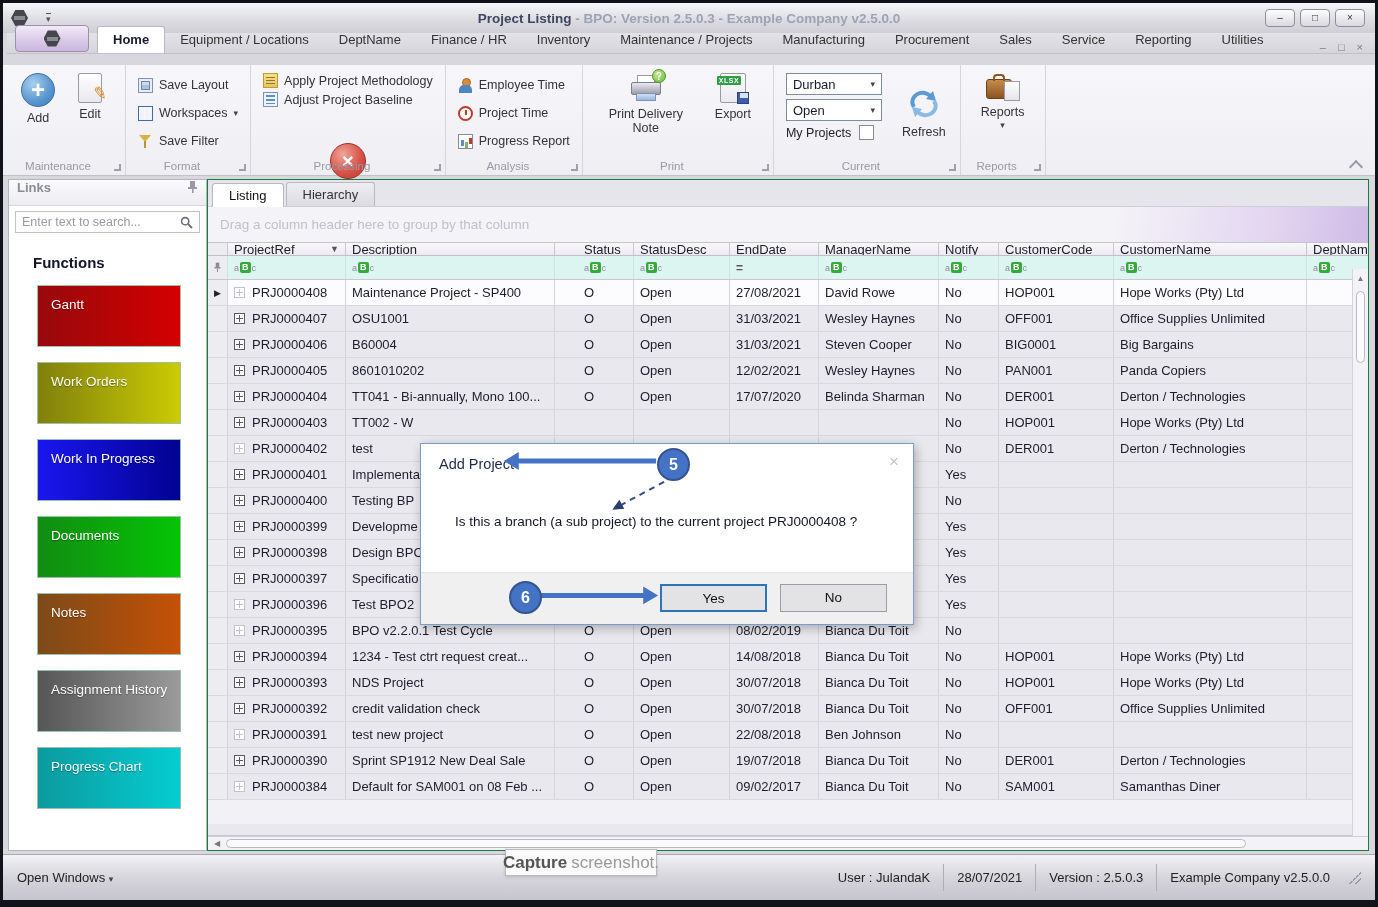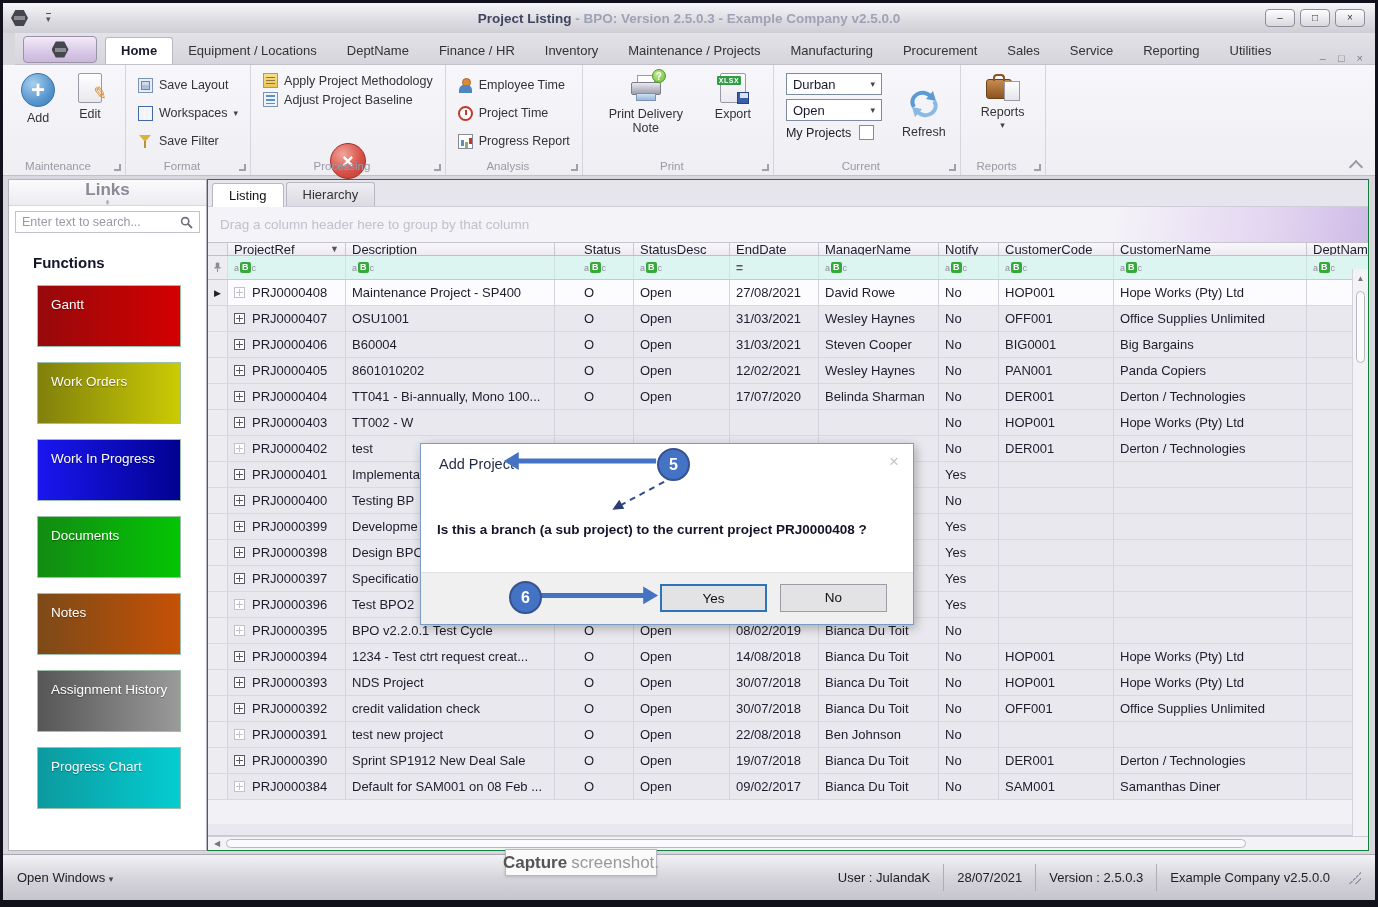--- a/index.html
+++ b/index.html
@@ -15,21 +15,21 @@
   .hexicon:after{content:"";position:absolute;left:3px;top:7px;width:11px;height:4px;background:#8a8a92;}
   .titlebar .hexicon{margin-left:8px;}
   .qat-caret{font-size:9px;color:#555;margin-left:18px;border-top:1px solid #555;padding-top:1px;line-height:8px;}
   .title-text{position:absolute;left:0;right:0;text-align:center;font-size:13.5px;}
   .title-main{font-weight:bold;color:#3e4660;}
   .title-suffix{color:#9da3b4;font-weight:bold;}
   .winbtns{margin-left:auto;display:flex;gap:5px;margin-right:10px;}
   .winbtn{width:30px;height:18px;border:1px solid #8e8d99;border-radius:4px;
     background:linear-gradient(#fdfdfe,#d9d8df);font-size:10px;line-height:15px;text-align:center;color:#333;}
   
-  .tabrow{position:absolute;left:12px;right:0;top:30px;height:32px;
+  .tabrow{position:absolute;left:4px;right:0;top:30px;height:21px;
     background:linear-gradient(#e3e2e9,#d6d5dc);border-bottom:1px solid #c2c1ca;display:flex;align-items:flex-end;}
   .appbtn{width:74px;height:27px;margin:0 8px 1px 8px;border:1px solid #9a93a8;border-radius:4px;
     background:linear-gradient(#f3eaf9,#d8c8e6 60%,#cbb7dd);display:flex;align-items:center;justify-content:center;}
   .rtabs{display:flex;align-items:flex-end;height:100%;}
   .rtab{padding:5px 15px 6px;font-size:13px;color:#333;}
   .rtab.active{background:#fff;border:1px solid #b9b8c2;border-bottom:none;border-radius:3px 3px 0 0;
     font-weight:bold;color:#1a1a2e;}
   .tabrow .mini{margin-left:auto;display:flex;gap:12px;margin-right:12px;color:#7a7a86;font-size:11px;}
   
   .ribbon{position:absolute;left:0;right:0;top:62px;height:111px;background:linear-gradient(#f7f6fa,#efeef3);
@@ -95,23 +95,23 @@
     display:flex;align-items:center;padding:0 6px;justify-content:space-between;color:#1a1a2e;}
   .sel-box .caret{font-size:9px;color:#444;}
   .chk-row{display:flex;align-items:center;gap:8px;font-size:12.5px;}
   .chk{width:15px;height:15px;border:1px solid #8a8a96;background:#fff;}
   .collapse-chevron{position:absolute;right:14px;bottom:6px;width:10px;height:10px;}
   .collapse-chevron:before{content:"";position:absolute;left:0;top:3px;width:8px;height:8px;
     border-top:2px solid #9a99a6;border-left:2px solid #9a99a6;transform:rotate(45deg);}
   
   .sidebar{position:absolute;left:5px;top:176px;width:199px;bottom:49px;background:#fff;
     border:1px solid #b5b4bf;display:flex;flex-direction:column;overflow:hidden;}
-  .links-hd{height:26px;display:flex;align-items:center;justify-content:space-between;
+  .links-hd{height:26px;display:flex;justify-content:space-between;
     padding:0 8px;background:linear-gradient(#fbfbfd,#ececf1);border-bottom:1px solid #d8d7de;
-    color:#8b8b97;font-weight:bold;font-size:17px;flex-direction:column;}
+    color:#8b8b97;font-weight:bold;font-size:13px;}
   .searchbox{margin:5px 6px;height:22px;border:1px solid #c3c2cb;background:#fff;display:flex;
     align-items:center;padding:0 6px;justify-content:space-between;}
   .searchbox .ph{color:#9b9aa4;font-size:12.5px;}
   .fn-head{font-size:15px;font-weight:bold;color:#14142a;margin:16px 0 14px 24px;}
   .fn-list{padding:0 0 0 28px;}
   .fn-btn{width:144px;height:62px;margin-bottom:15px;border:1px solid #9cc0aa;color:#fff;
     font-size:13.5px;padding:11px 0 0 13px;text-shadow:0 1px 1px rgba(0,0,0,.35);}
   
   .content{position:absolute;left:204px;right:6px;top:176px;bottom:49px;background:#f2f1f6;
     border:1px solid #15803d;display:flex;flex-direction:column;overflow:hidden;}
@@ -175,21 +175,21 @@
   .tooltip{position:absolute;left:502px;bottom:24px;width:152px;height:27px;background:#fafafa;
     border:1px solid #b9b8c2;display:flex;align-items:center;justify-content:center;font-size:17px;
     box-shadow:0 1px 3px rgba(0,0,0,.15);z-index:70;}
   .tooltip .b{font-weight:bold;color:#555;margin-right:4px;}
   .tooltip .r{color:#999;}
   
   .dialog{position:absolute;left:417px;top:440px;width:494px;height:182px;background:#fff;
     border:1px solid #7a9cc6;box-shadow:2px 3px 10px rgba(0,0,0,.28);z-index:50;}
   .dlg-title{position:absolute;left:18px;top:12px;font-size:14.5px;color:#1f2a44;}
   .dlg-close{position:absolute;right:14px;top:8px;font-size:17px;color:#c3c2cb;}
-  .dlg-msg{position:absolute;left:16px;top:70px;font-size:13.5px;font-weight:bold;color:#14142a;margin-top:8px;}
+  .dlg-msg{position:absolute;left:34px;top:70px;font-size:13.5px;font-weight:normal;color:#14142a;}
   .dlg-footer{position:absolute;left:0;right:0;bottom:0;height:52px;background:#f0f0f0;border-top:1px solid #e2e2e2;}
   .dlg-btn{position:absolute;top:140px;width:107px;height:28px;background:#e3e3e5;font-size:13.5px;
     text-align:center;line-height:25px;color:#111;}
   .btn-yes{left:239px;border:2px solid #2e75b6;}
   .btn-no{left:359px;border:1px solid #9c9ca4;}
   
   .co-circle{position:absolute;width:33px;height:33px;border-radius:50%;background:#4472c4;border:2px solid #35538f;
     color:#fff;font-size:16px;font-weight:bold;display:flex;align-items:center;justify-content:center;z-index:61;}
   .co5{left:654px;top:445px;}
   .co6{left:506px;top:578px;}

